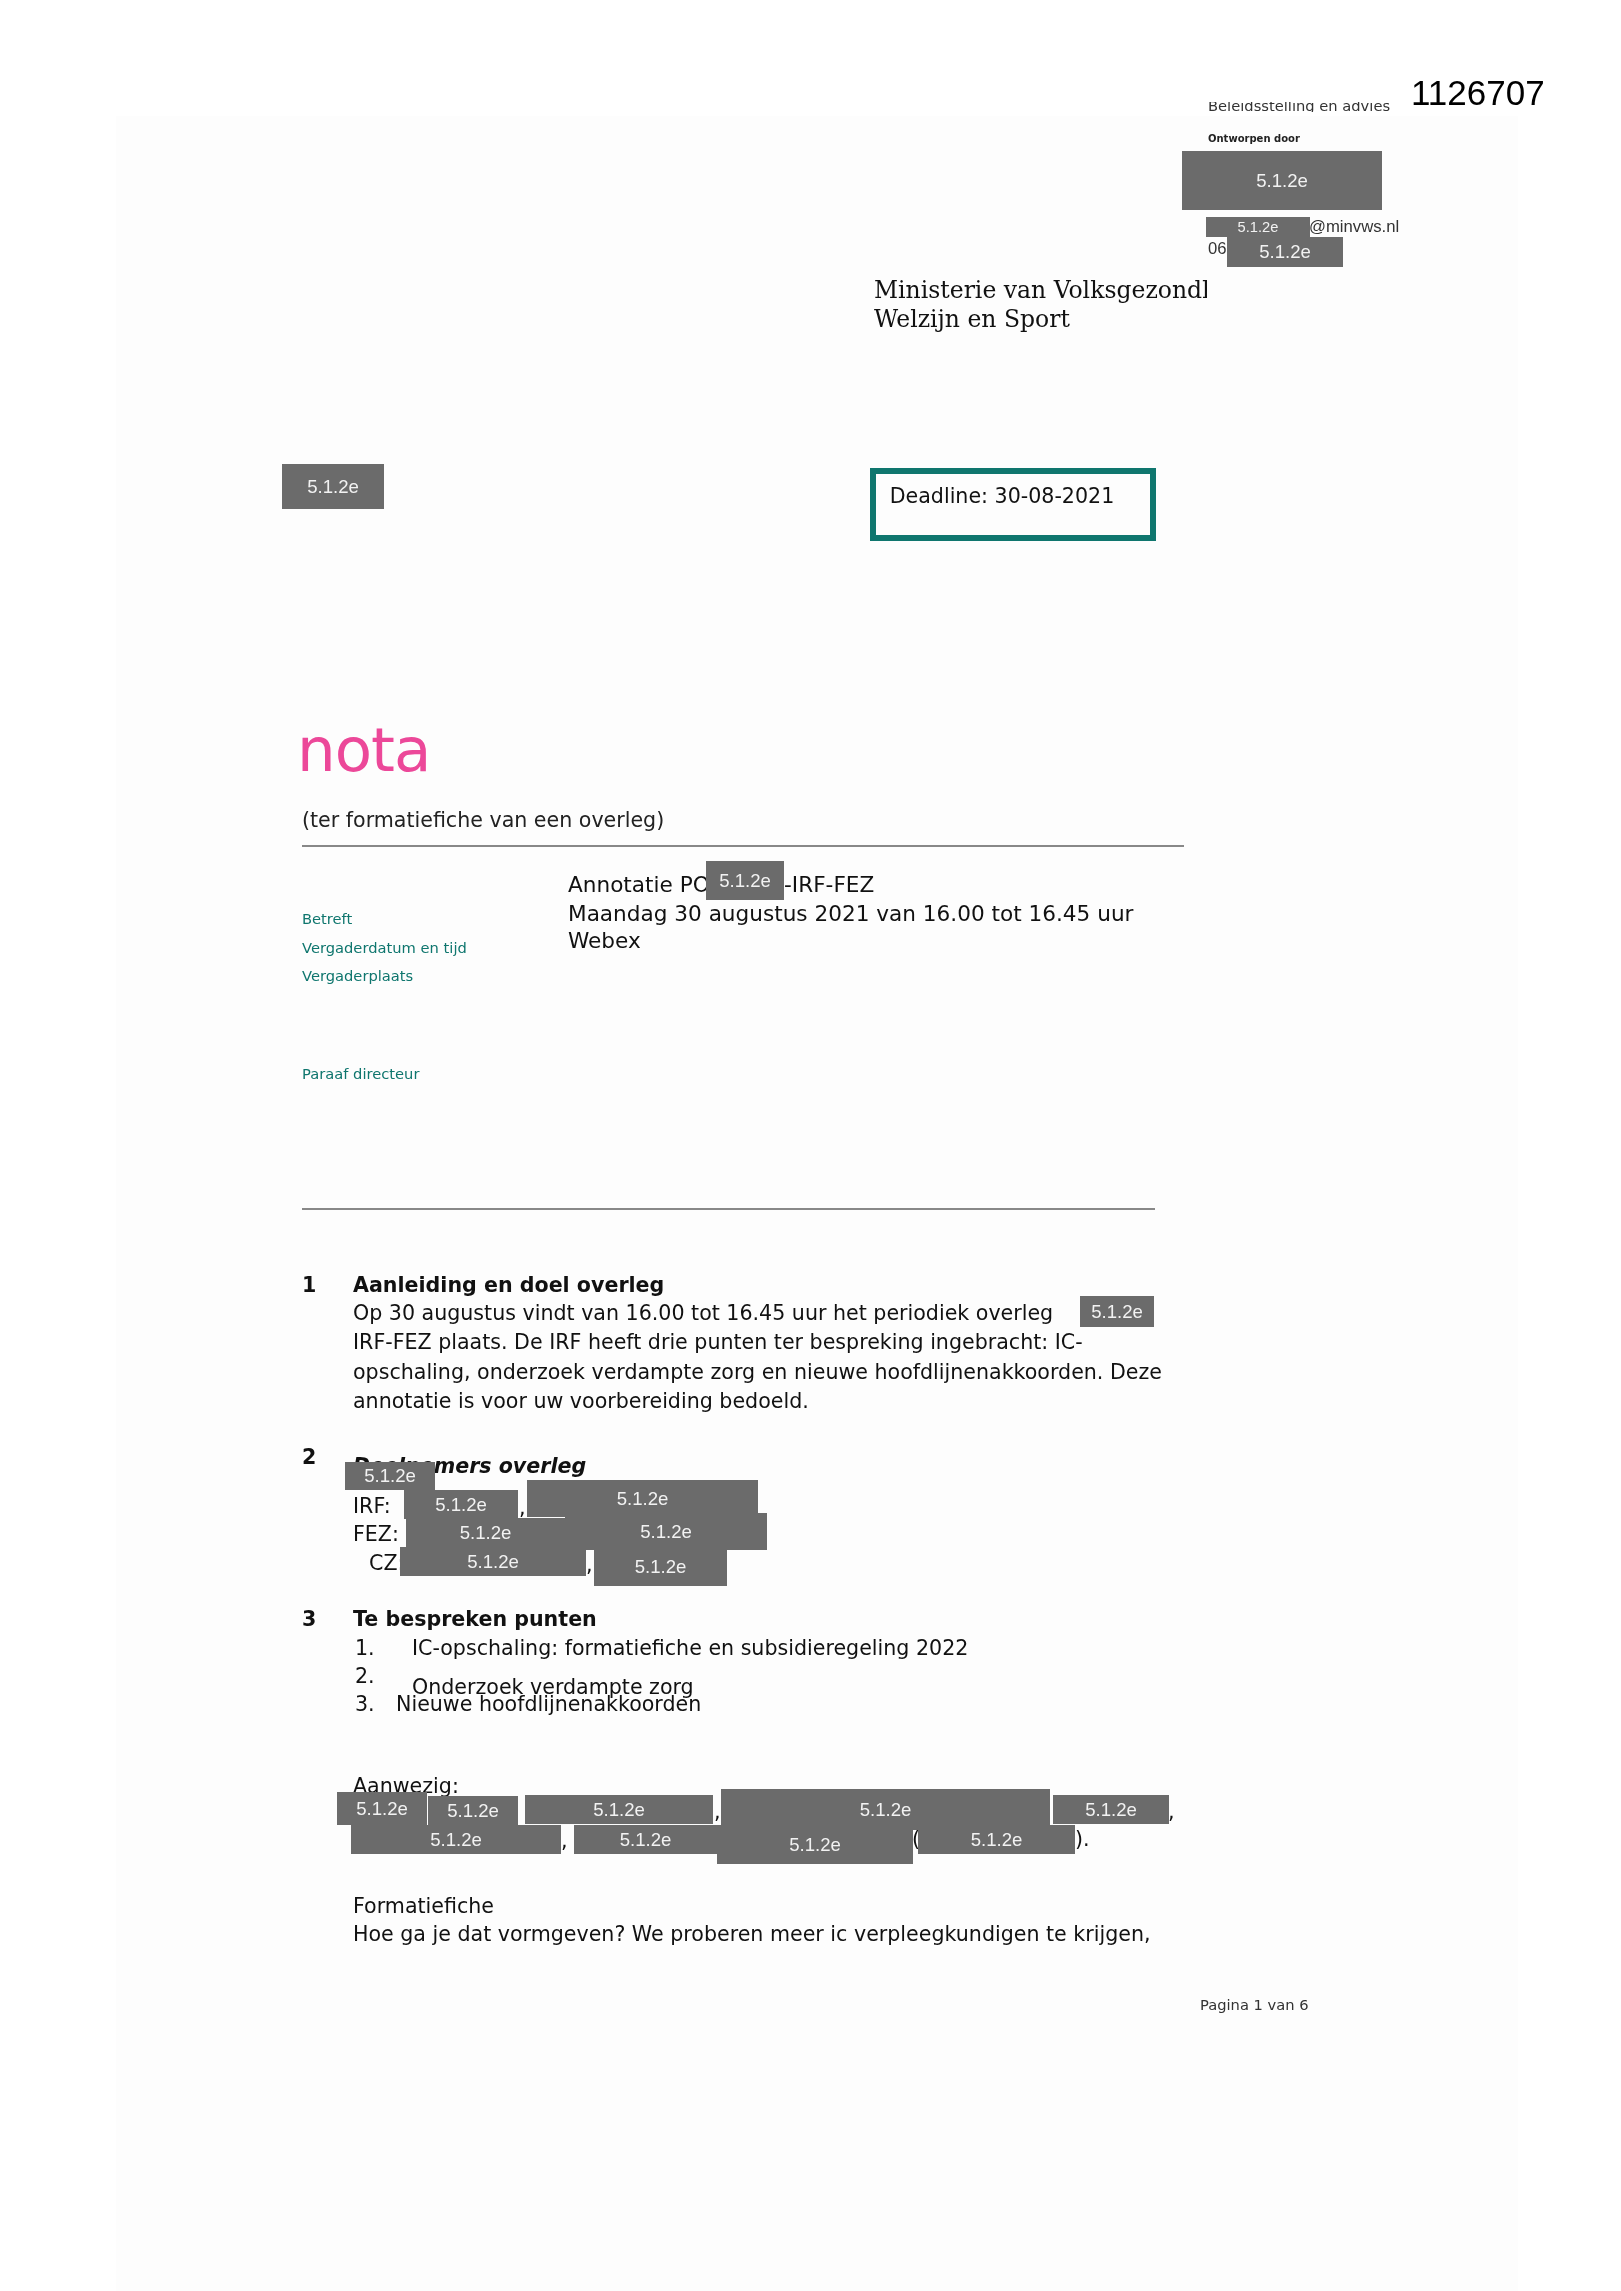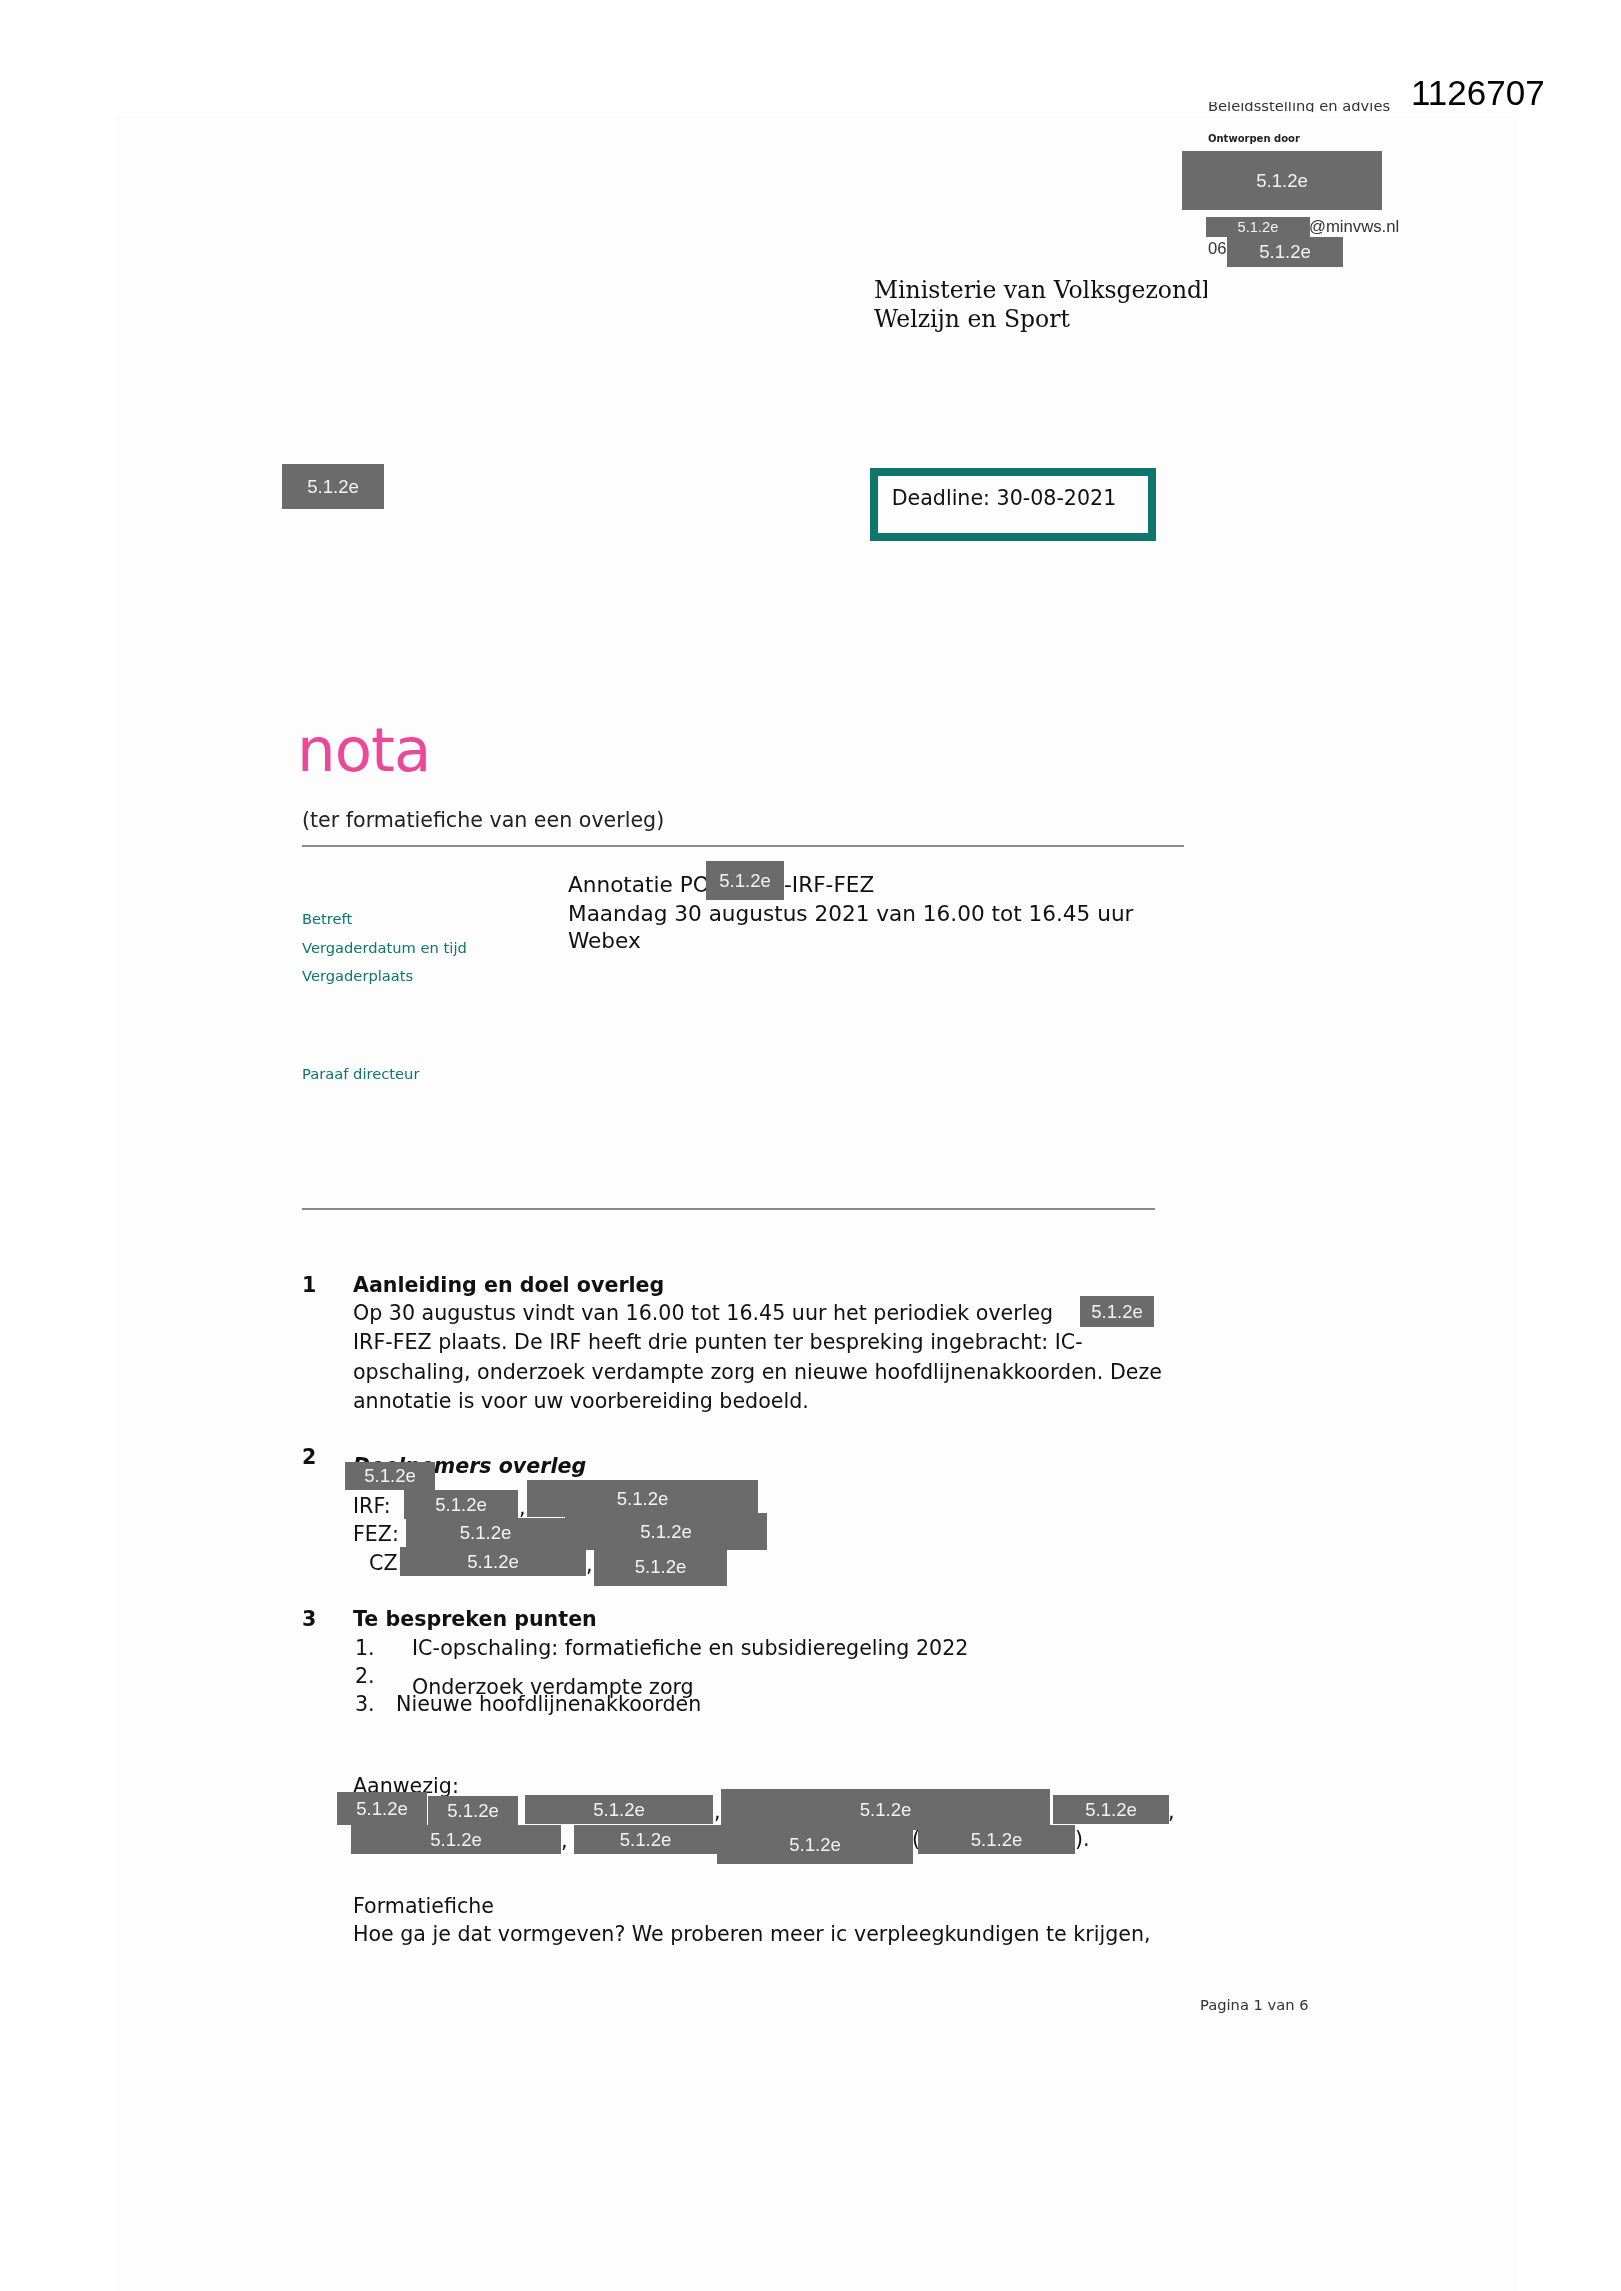--- a/index.html
+++ b/index.html
@@ -18,21 +18,21 @@
     position: absolute; background: #6b6b6b; color: #f2f2f2;
     font-family: "Liberation Sans", sans-serif; font-size: 18.6px;
     display: flex; align-items: center; justify-content: center;
   }
   .doc-id { font-family: "Liberation Sans", sans-serif; font-size: 35px; color: #000; }
   .meta-label { font-size: 10px; font-weight: bold; color: #222; }
   .meta-small { font-family: "Liberation Sans", sans-serif; font-size: 16.7px; color: #333; }
   .ministry { font-family: "DejaVu Serif", serif; font-size: 23.5px; color: #111; line-height: 29px; }
   .deadline-box {
     position: absolute; left: 870px; top: 468px; width: 286px; height: 73px;
-    border: 8px solid #0f766e; box-sizing: border-box;
+    border: 6px solid #0f766e; box-sizing: border-box;
   }
   .deadline-text { position: absolute; left: 13.7px; top: 9.8px; font-size: 20.6px; }
   .nota-title { font-size: 61px; color: #ec4899; letter-spacing: -1px; }
   .subtitle { font-size: 20.6px; color: #222; }
   .hr { position: absolute; height: 2px; background: #888; }
   .small-label { font-size: 14.7px; color: #0f766e; margin-top: 32px; }
   .value { font-size: 21.6px; color: #111; }
   .sec-num { font-size: 20.6px; font-weight: bold; }
   .sec-title { font-size: 20.6px; font-weight: bold; }
   .body-text { font-size: 20.6px; color: #111; line-height: 29px; }

